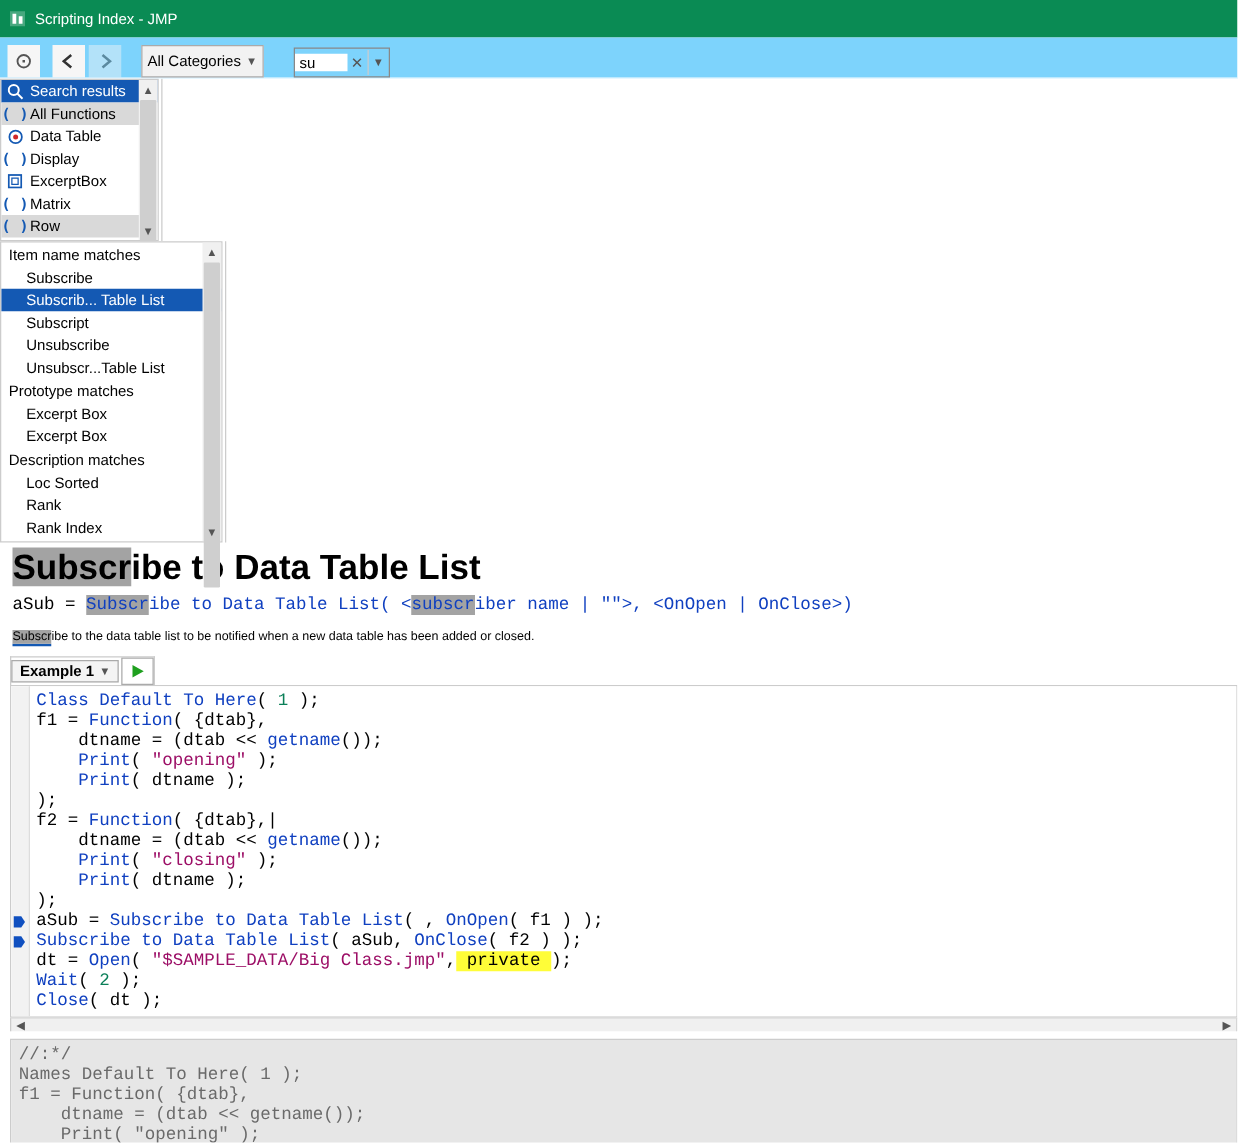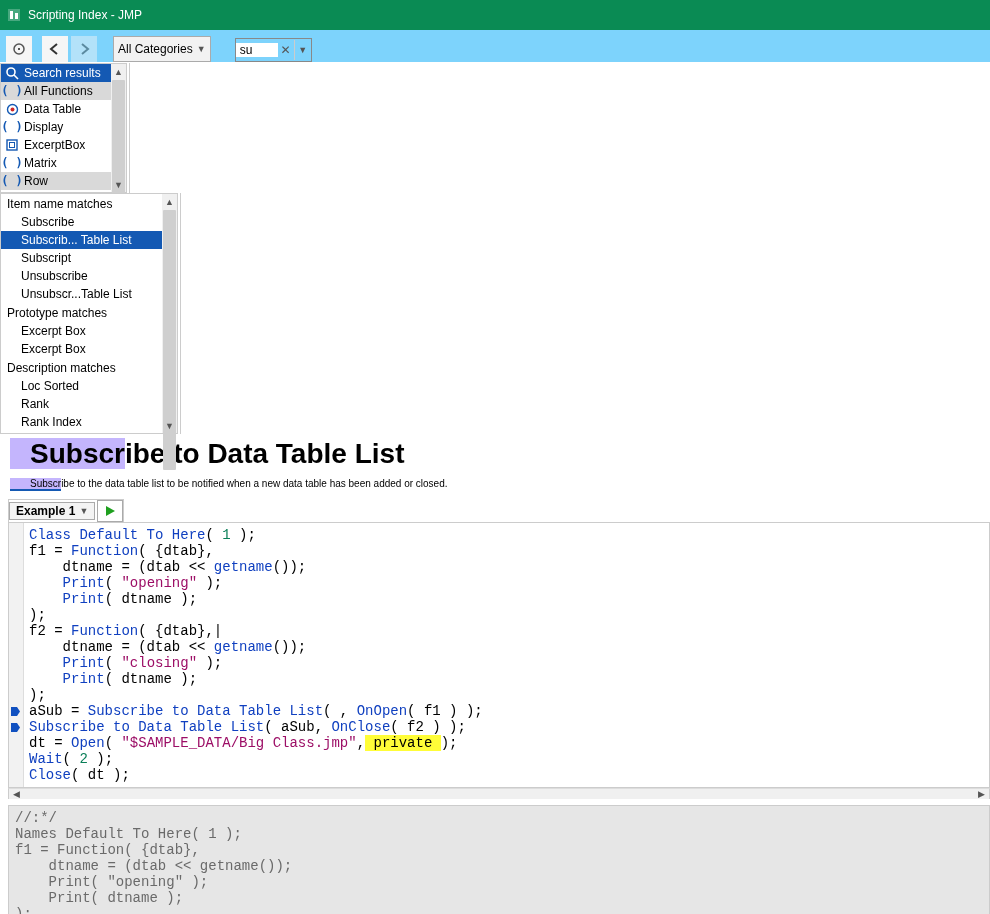--- a/index.html
+++ b/index.html
@@ -28,21 +28,21 @@
   .grp-head{font-weight:400;font-size:12px;padding:3px 6px 2px;}
   .li{font-size:12px;padding:2px 6px 2px 20px;cursor:pointer;white-space:nowrap;overflow:hidden;text-overflow:ellipsis;}
   .li.sel{background:#1459b3;color:#fff;}
   
   .vscroll{position:absolute;top:1px;right:3px;width:15px;bottom:1px;background:#f0f0f0;}
   .vscroll .up,.vscroll .down{height:15px;display:flex;align-items:center;justify-content:center;font-size:9px;color:#555;cursor:pointer;}
   .vscroll .thumb{position:absolute;left:1px;right:1px;background:#cfcfcf;border-radius:1px;}
   
   .content{flex:1;display:flex;flex-direction:column;background:#fff;overflow:hidden;}
   .ctitle{font-size:28px;font-weight:700;margin:4px 0 6px 10px;}
-  .ctitle .hl, .sig .hl, .desc .hl{background:#c4b5fd;padding-left:20px;}
+  .ctitle .hl, .sig .hl, .desc .hl{background:#a3a3a3;}
   .sig{font-family:"Consolas","Courier New",monospace;font-size:14px;color:#000;margin:0 0 10px 10px;white-space:pre;}
   .sig .kw{color:#1040c0;}
   .desc{font-size:10px;margin:2px 0 8px 10px;}
   .desc .hlline{display:inline-block;border-bottom:2px solid #1459b3;padding-bottom:0;}
   .hrspace{height:56px;}
   .exbar{display:flex;align-items:center;gap:2px;margin:0 0 0 8px;border-top:1px solid #ccc;border-left:1px solid #ccc;border-right:1px solid #ccc;width:max-content;font-weight:bold;}
   .exbar .exbtn{border:1px solid #aaa;background:#f4f4f4;padding:1px 6px;font-size:12px;display:flex;align-items:center;gap:4px;cursor:pointer;}
   .exbar .run{border:1px solid #aaa;background:#fff;width:24px;height:20px;display:flex;align-items:center;justify-content:center;cursor:pointer;}
   .codewrap{position:relative;margin:0 0 0 8px;border:1px solid #ccc;}
   .gutter{position:absolute;left:0;top:0;bottom:0;width:14px;background:#f2f2f2;border-right:1px solid #ddd;}
@@ -187,20 +187,21 @@
       <div class="up">▲</div>
       <div class="thumb" style="top:16px;height:260px"></div>
       <div class="down" style="position:absolute;bottom:0;left:0;right:0">▼</div>
     </div>
   </div>
 
   <div class="content">
     <div class="ctitle">
       <span class="hl">Subscr</span><span>ibe to Data Table List</span>
     </div>
+    <div class="sig"><span>aSub = </span><span class="kw hl">Subscr</span><span class="kw">ibe to Data Table List( &lt;</span><span class="kw hl">subscr</span><span class="kw">iber name | ""&gt;, &lt;OnOpen | OnClose&gt;)</span></div>
     <div class="desc">
       <span class="hlline"><span class="hl">Subscr</span></span><span>ibe to the data table list to be notified when a new data table has been added or closed.</span>
     </div>
     <div class="hrspace"></div>
 
     <div class="exbar">
       <div class="exbtn">
         <span>Example 1</span>
         <span style="font-size:9px;color:#555">▼</span>
       </div>

